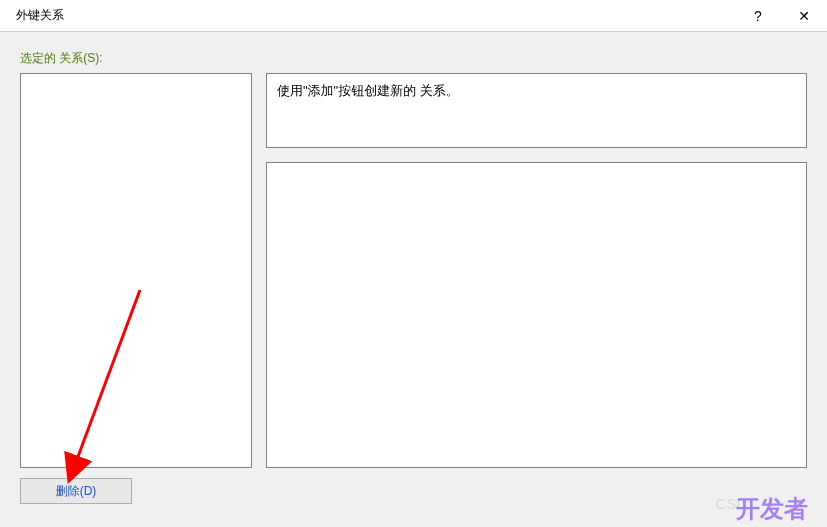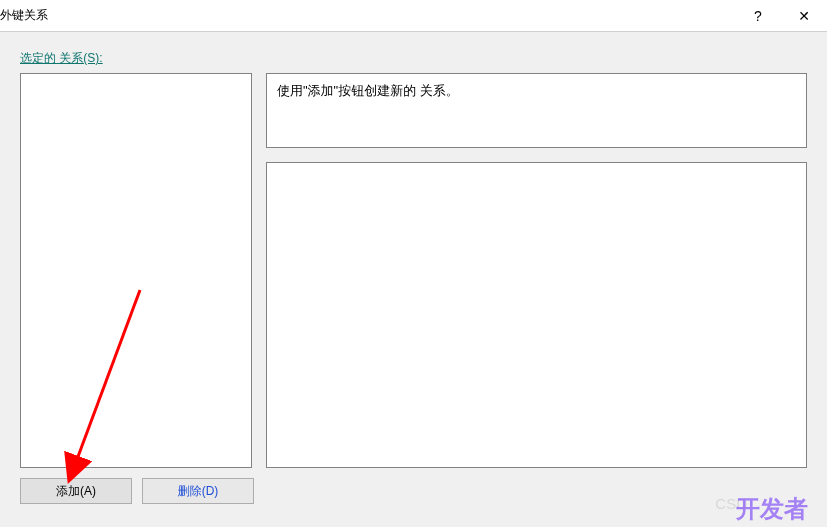--- a/index.html
+++ b/index.html
@@ -10,42 +10,41 @@
       width: 827px;
       height: 527px;
       overflow: hidden;
       position: relative;
     }
     .titlebar {
       height: 32px;
       background: #fff;
       display: flex;
       align-items: center;
-      padding-left: 0;
+      padding-left: 16px;
       border-bottom: 1px solid #d0d0d0;
     }
     .titlebar-title { flex: 1; font-size: 12px; color: #000; }
     .titlebar-btn {
       width: 46px;
       height: 32px;
       display: flex;
       align-items: center;
       justify-content: center;
       font-size: 14px;
       color: #000;
       cursor: pointer;
     }
     .content {
       padding: 18px 20px 10px 20px;
     }
     .label-selected {
       font-size: 12px;
-      color: #0f766e;
+      color: #4d7c0f;
       margin-bottom: 6px;
-      text-decoration: underline;
     }
     .main-area {
       display: flex;
       gap: 14px;
     }
     .left-list {
       width: 232px;
       height: 395px;
       background: #fff;
       border: 1px solid #828282;
@@ -144,21 +143,20 @@
     <div class="left-list"></div>
     <div class="right-col">
       <div class="hint-box">
         <span>使用"添加"按钮创建新的 关系。</span>
       </div>
       <div class="props-box"></div>
     </div>
   </div>
 
   <div class="button-row">
-    <button class="btn">添加(A)</button>
     <button class="btn" id="delete-btn" disabled="">删除(D)</button>
   </div>
 </div>
 
 <svg class="arrow-svg" width="120" height="220">
   <defs>
     <marker id="arrowhead" markerWidth="10" markerHeight="10" refX="5" refY="5" orient="auto">
       <polygon points="0,0 10,5 0,10" fill="#ff0000"></polygon>
     </marker>
   </defs>

